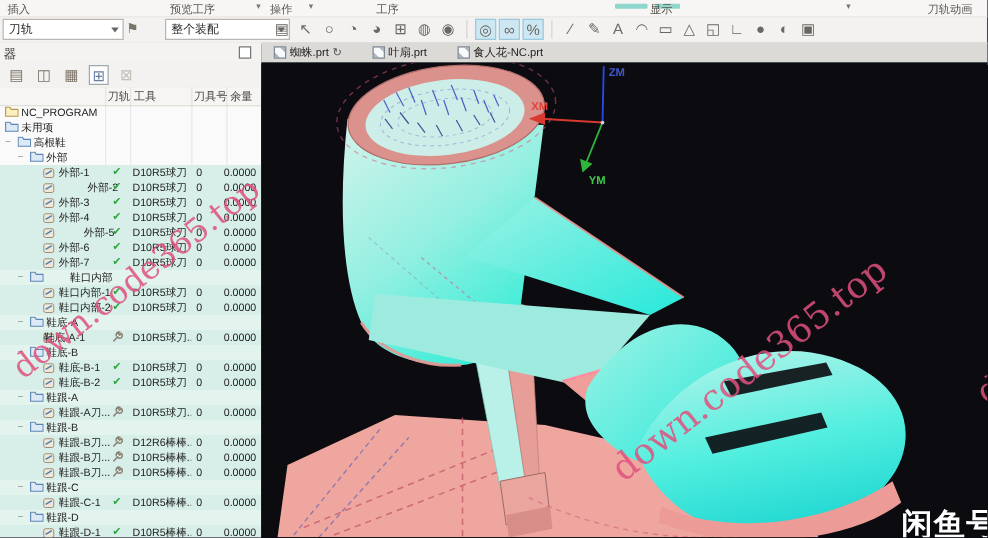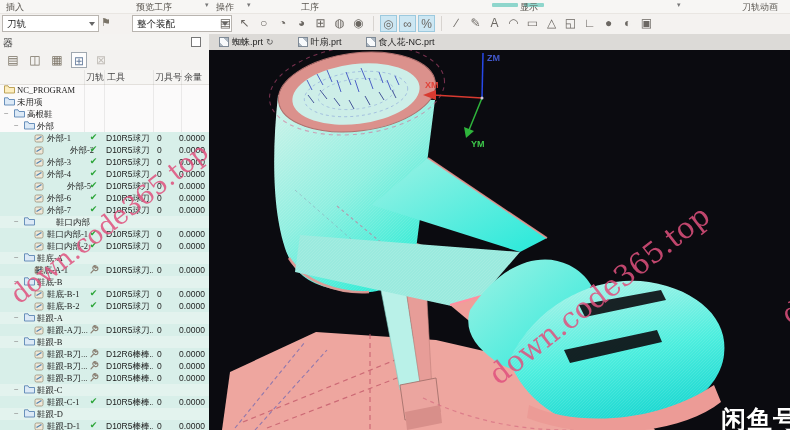--- a/index.html
+++ b/index.html
@@ -50,21 +50,21 @@
   .colhead{position:absolute;left:0;top:20px;width:209px;height:14px;background:#f6f5f3;border-bottom:1px solid #e3e0dc;font-size:9px;color:#444;}
   .colhead span{position:absolute;top:1px;}
   .ch1{left:86px}.ch2{left:107px}.ch3{left:155px}.ch4{left:184px}
   .gridv{position:absolute;top:20px;bottom:0;width:1px;background:rgba(90,90,90,.10);}
   .gv1{left:84px}.gv2{left:104px}.gv3{left:153px}.gv4{left:181px}
   .rows{position:absolute;left:0;top:34px;width:209px;}
   .trow{position:relative;height:12px;font-size:8.5px;color:#1d1d1d;line-height:12px;white-space:nowrap;}
   .trow.hl{background:#d8efe9;} .trow.hlf{background:#e3f3ee;}
   .expander{position:absolute;top:0;font-size:8px;color:#888;line-height:12px;}
   .row-ico{position:absolute;top:1px;line-height:0;}
-  .rlabel{position:absolute;top:0;font-family:Liberation Serif, serif;}
+  .rlabel{position:absolute;top:0;}
   .c-status{position:absolute;left:85px;width:17px;text-align:center;line-height:10px;top:0;}
   .chk{color:#2fa63c;font-size:9px;}
   .c-tool{position:absolute;left:106px;width:47px;overflow:hidden;}
   .c-tno{position:absolute;left:157px;width:18px;}
   .c-stock{position:absolute;left:166px;width:39px;text-align:right;}
 
   
   .viewport{position:absolute;left:209px;top:50px;width:581px;height:380px;background:#0b0b10;overflow:hidden;}
   .wm{position:absolute;font-family:"DejaVu Serif",serif;color:#e0517e;opacity:.85;white-space:nowrap;pointer-events:none;z-index:40;}
   #wm1{left:-12px;top:208px;font-size:26px;transform:rotate(-38deg);}

